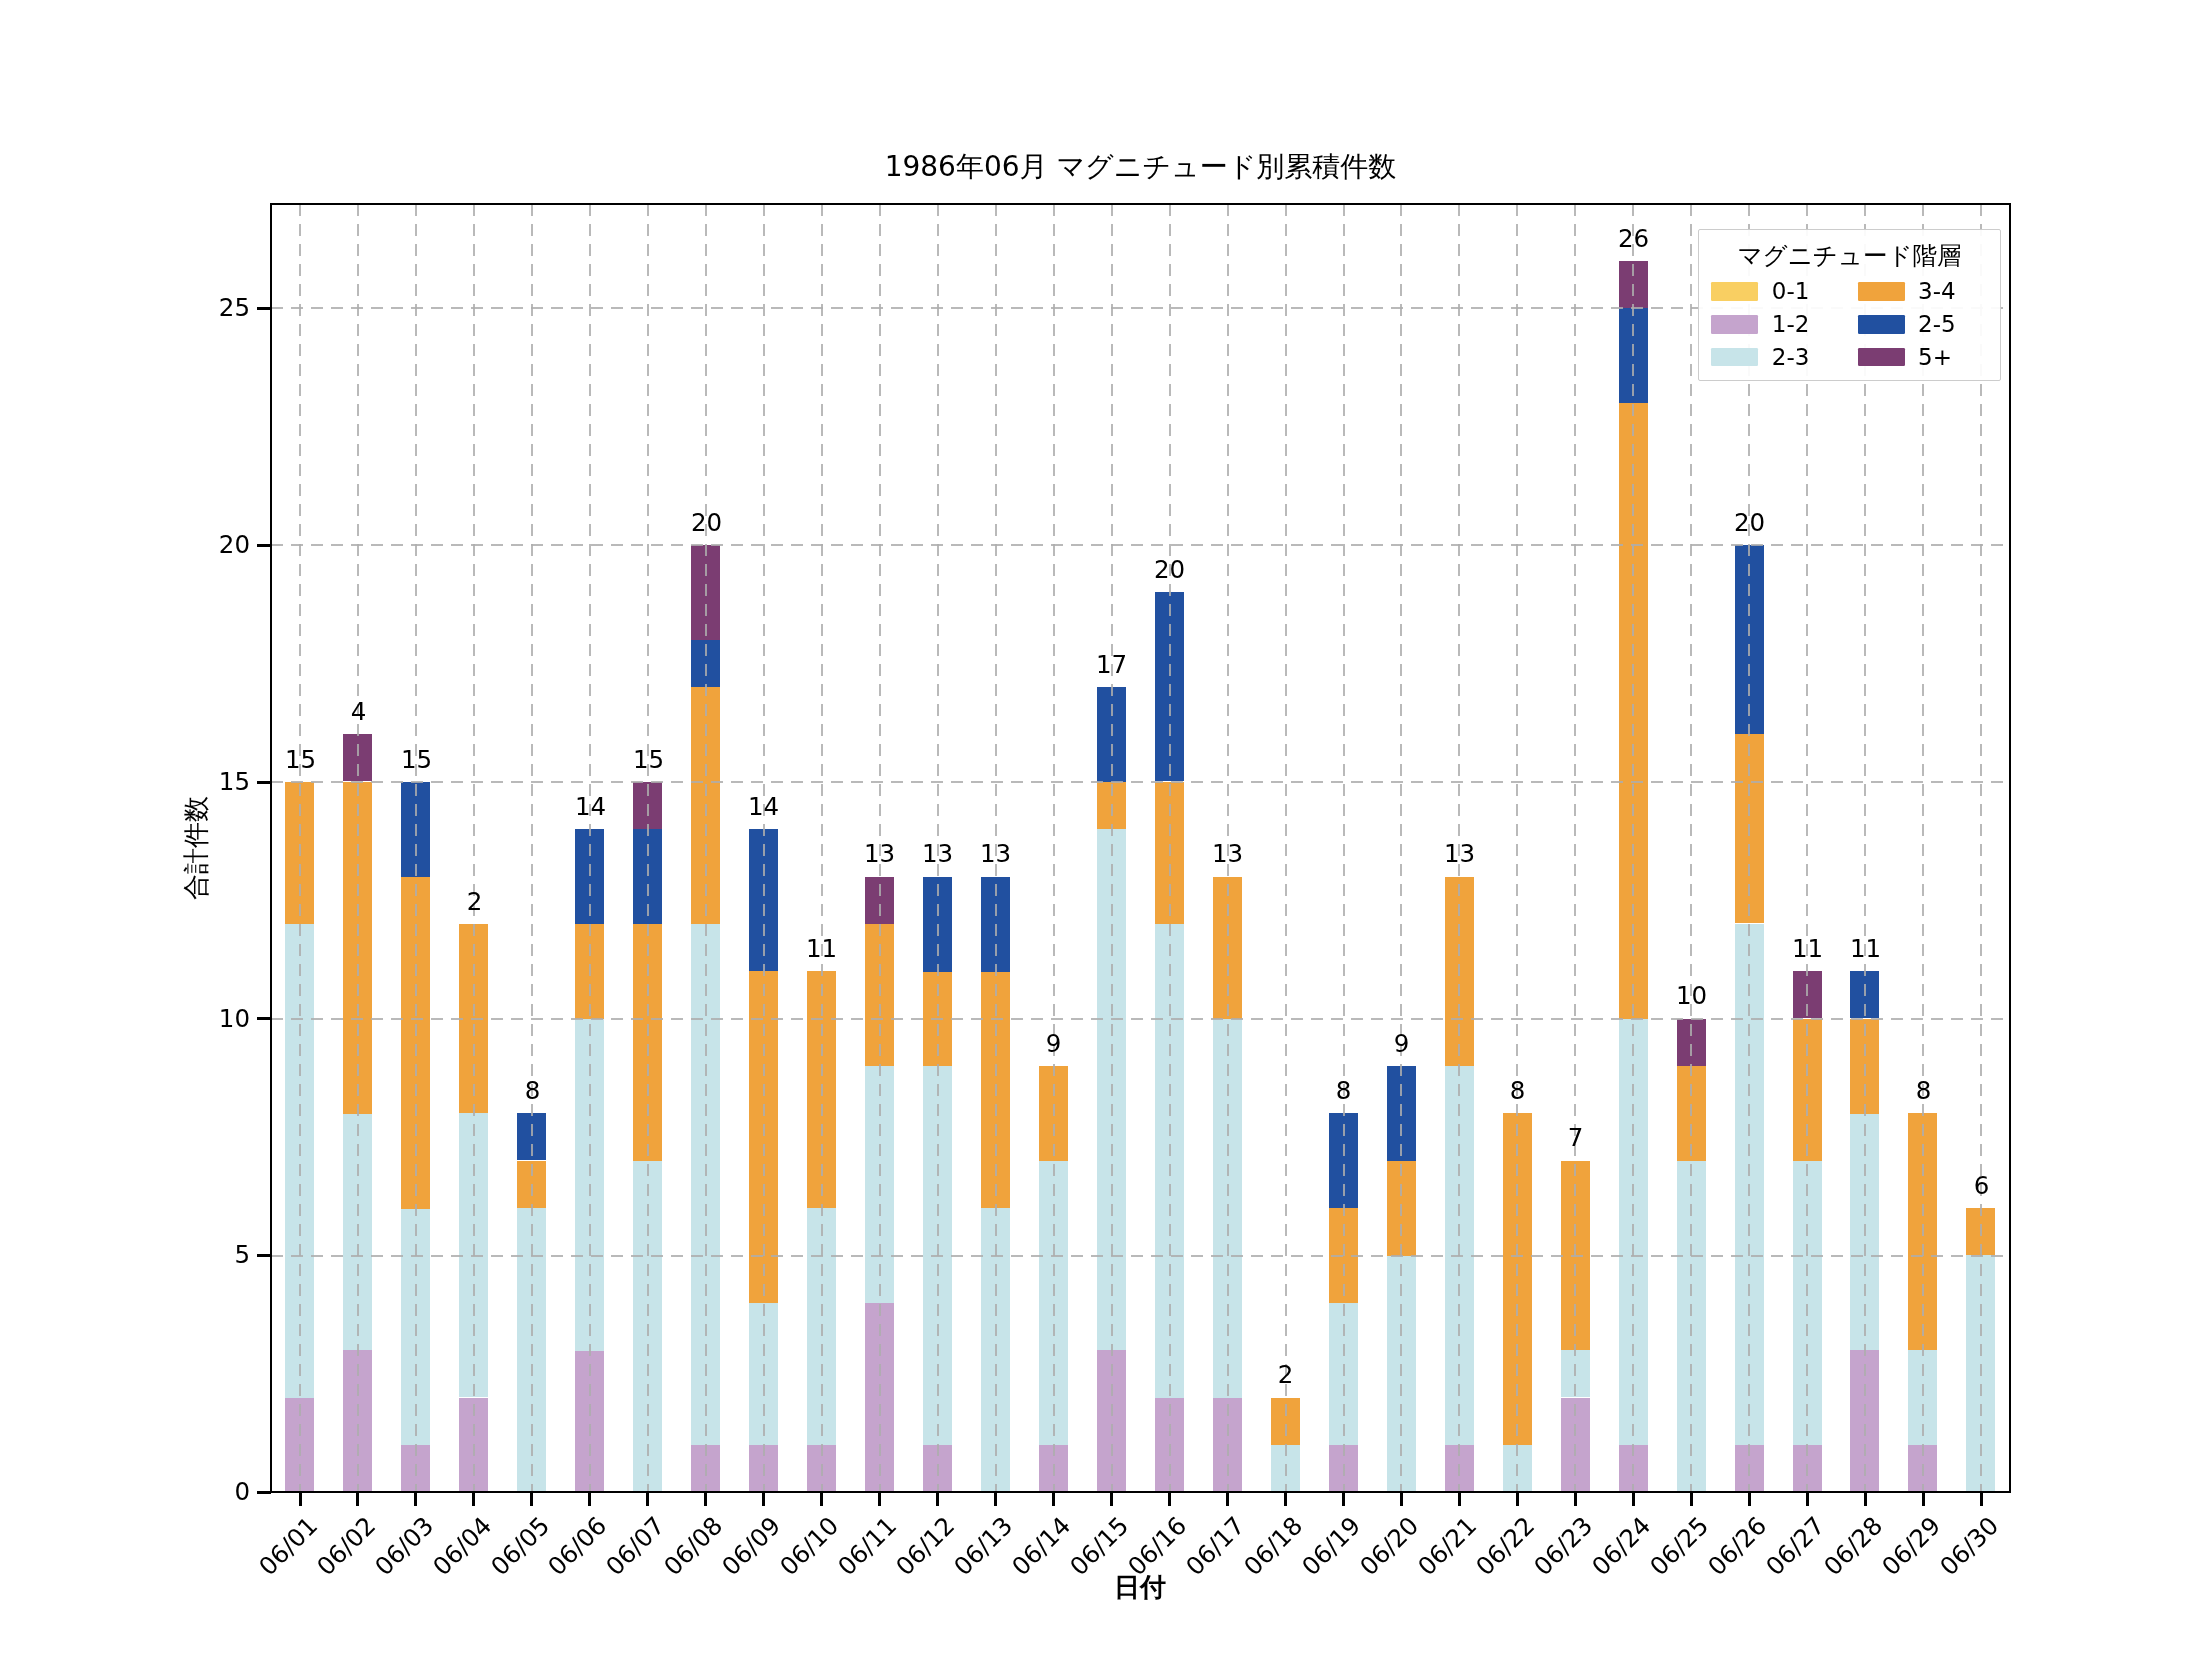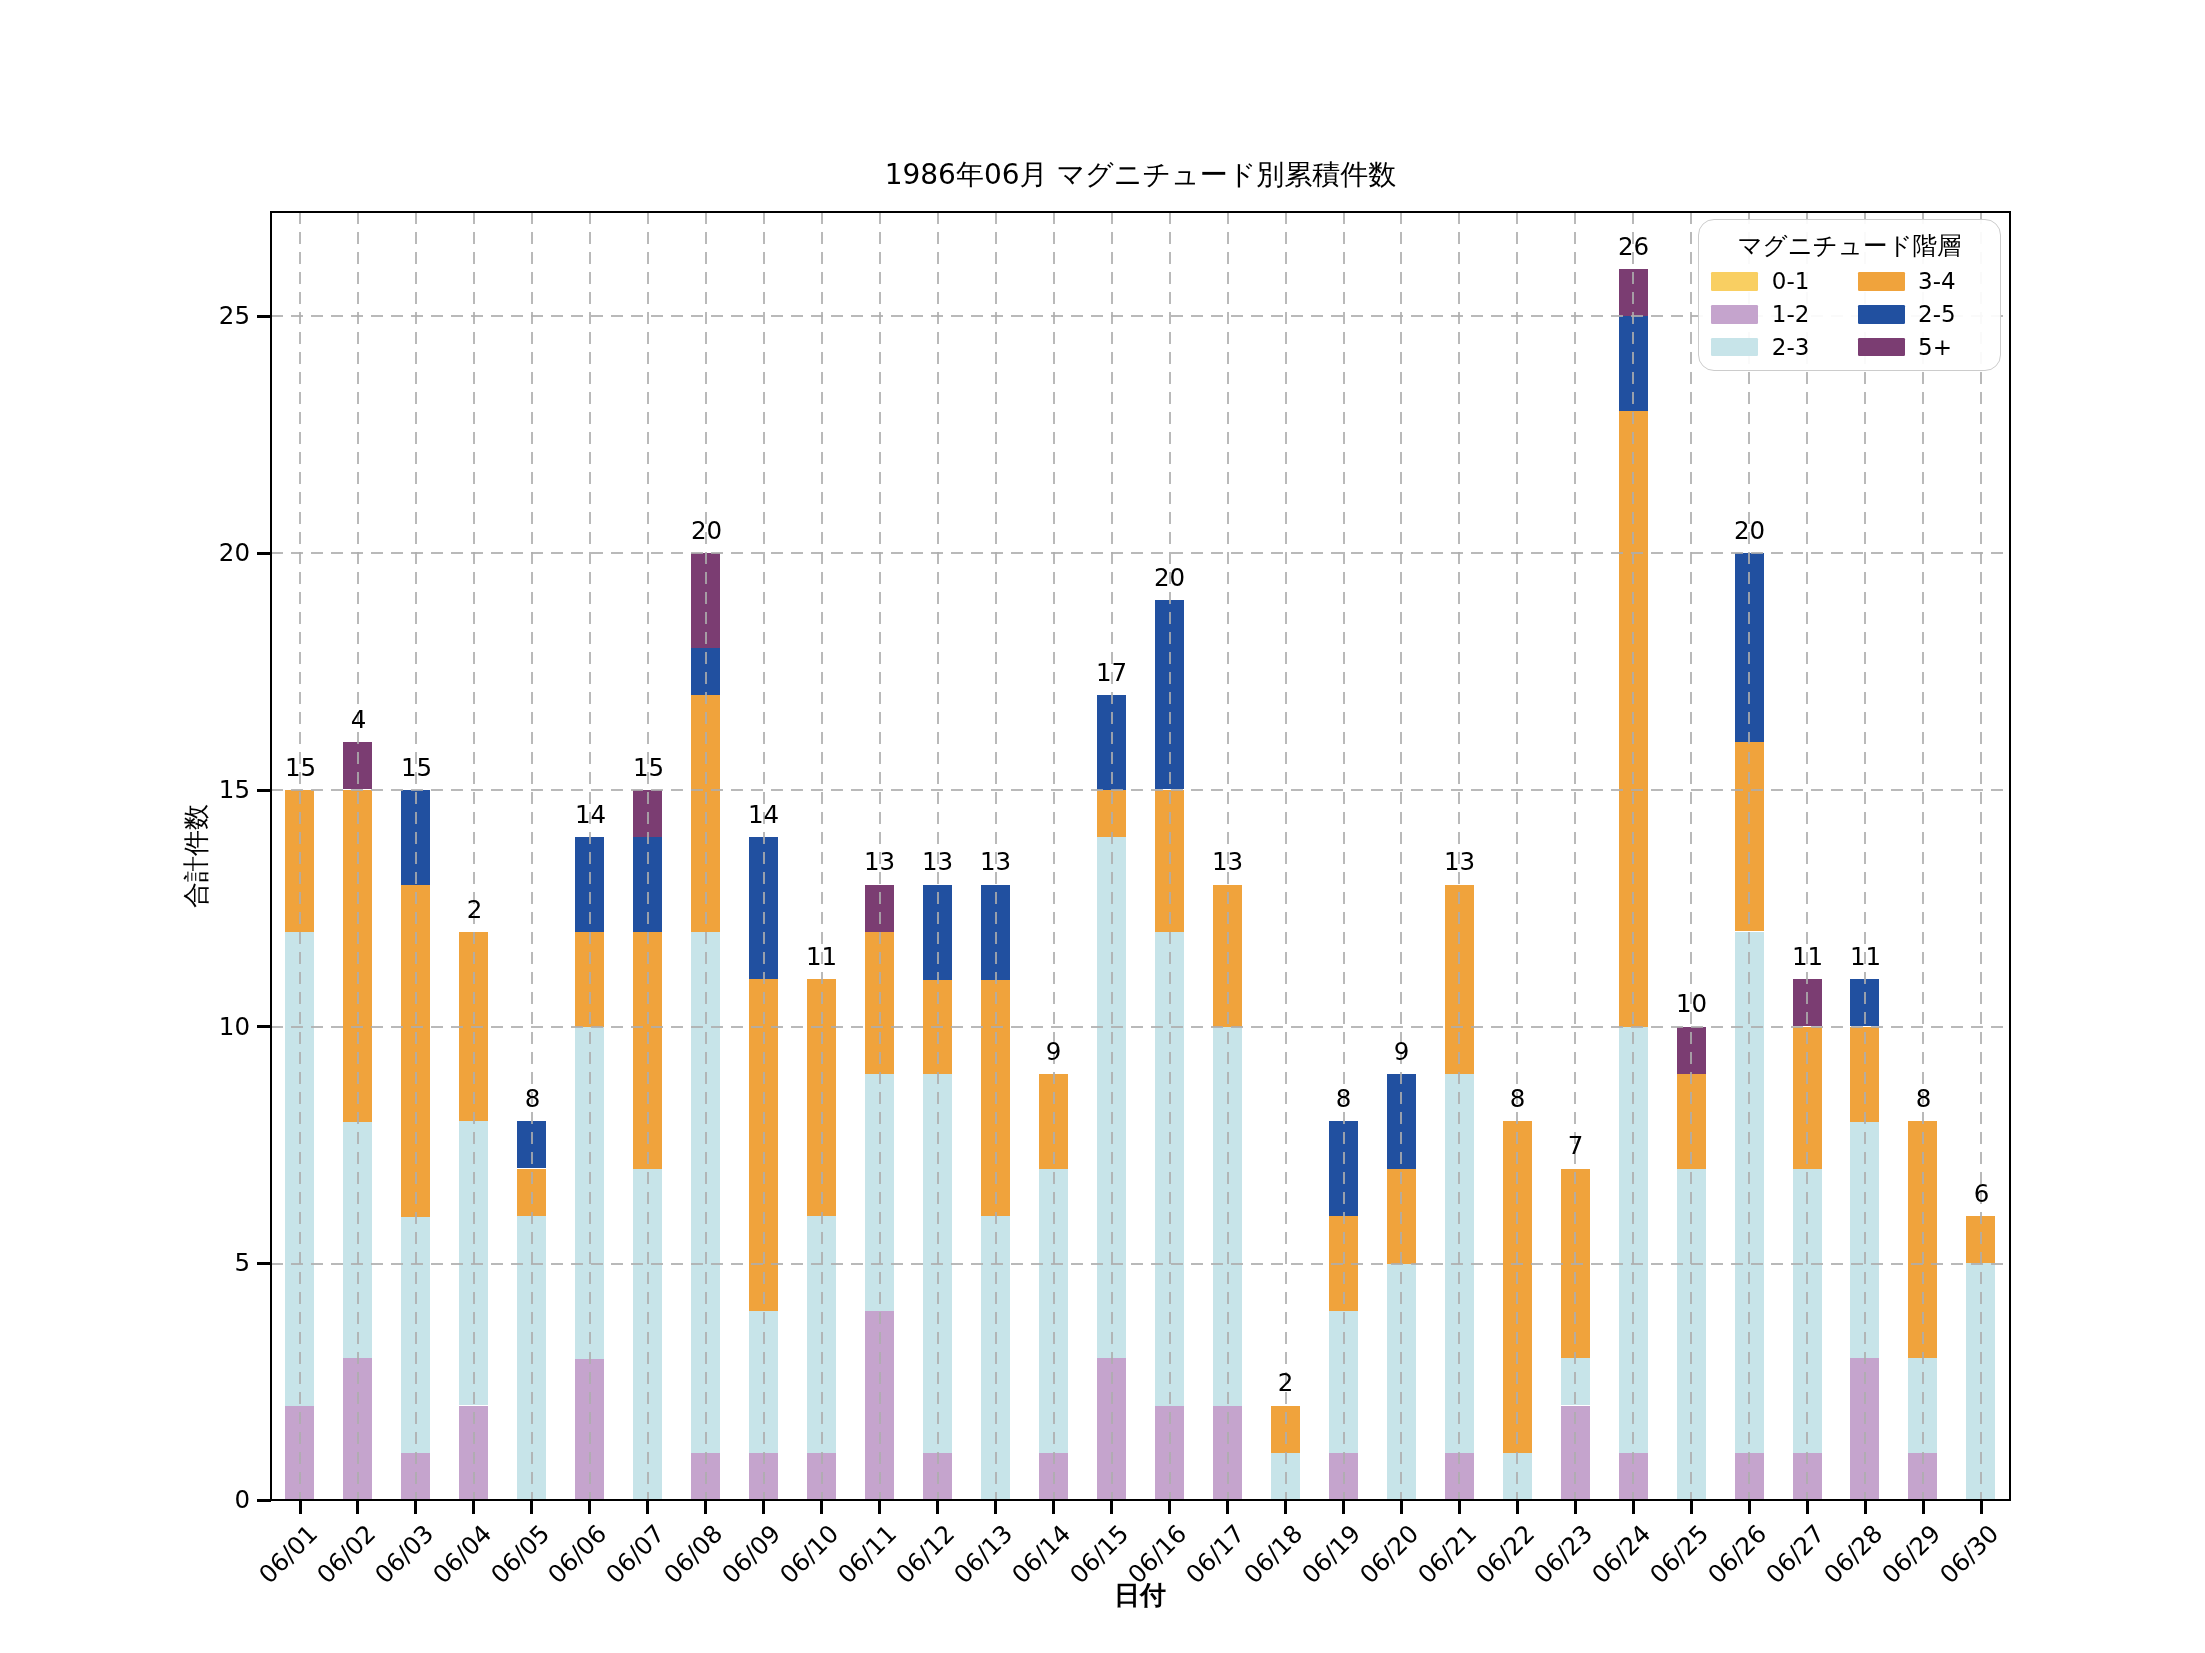--- a/index.html
+++ b/index.html
@@ -3,21 +3,21 @@
 <meta charset="utf-8">
 <style>
   html, body {
     margin: 0; padding: 0;
     width: 2205px; height: 1654px;
     background: #ffffff;
     font-family: "DejaVu Sans", "Liberation Sans", sans-serif;
     color: #000;
     overflow: hidden;
   }
-  .figure { position: absolute; inset: 0; width: 2205px; height: 1202px; margin-top: 8px; }
+  .figure { position: absolute; inset: 0; width: 2205px; height: 1202px; }
 
   .chart-title {
     position: absolute; left: 271px; top: 152px; width: 1739px;
     text-align: center; font-size: 28px; line-height: 1.1; color: #000;
   }
   .y-axis-label {
     position: absolute; left: 196px; top: 848px;
     transform: translate(-50%, -50%) rotate(-90deg);
     font-size: 26px; white-space: nowrap;
   }
@@ -61,23 +61,23 @@
     position: absolute; font-size: 24.5px; line-height: 1; white-space: nowrap;
     transform: translateX(-100%) rotate(-45deg);
     transform-origin: 100% 0%;
   }
   .y-tick-label {
     position: absolute; font-size: 24.5px; line-height: 1; white-space: nowrap;
     text-align: right; transform: translate(-100%, -50%);
   }
 
   .legend {
-    position: absolute; left: 1698px; top: 211px; width: 303px;
+    position: absolute; left: 1698px; top: 229px; width: 303px;
     background: rgba(255,255,255,0.92);
-    border: 1.8px solid #cccccc; border-radius: 16px;
+    border: 1.8px solid #cccccc; border-radius: 2px;
     z-index: 10; padding: 8.6px 12.3px 11px 12.3px; box-sizing: border-box;
   }
   .legend-title { text-align: center; font-size: 24.5px; margin-bottom: 8.6px; }
   .legend-cols { display: flex; flex-direction: row; gap: 16px; }
   .legend-col { display: flex; flex-direction: column; gap: 9.8px; flex: 1; }
   .legend-entry { display: flex; align-items: center; gap: 13.5px; }
   .legend-patch { width: 47px; height: 18.4px; border-radius: 1.2px; flex: 0 0 auto; }
   .legend-label { font-size: 23px; line-height: 1; }
 </style>
 </head>

